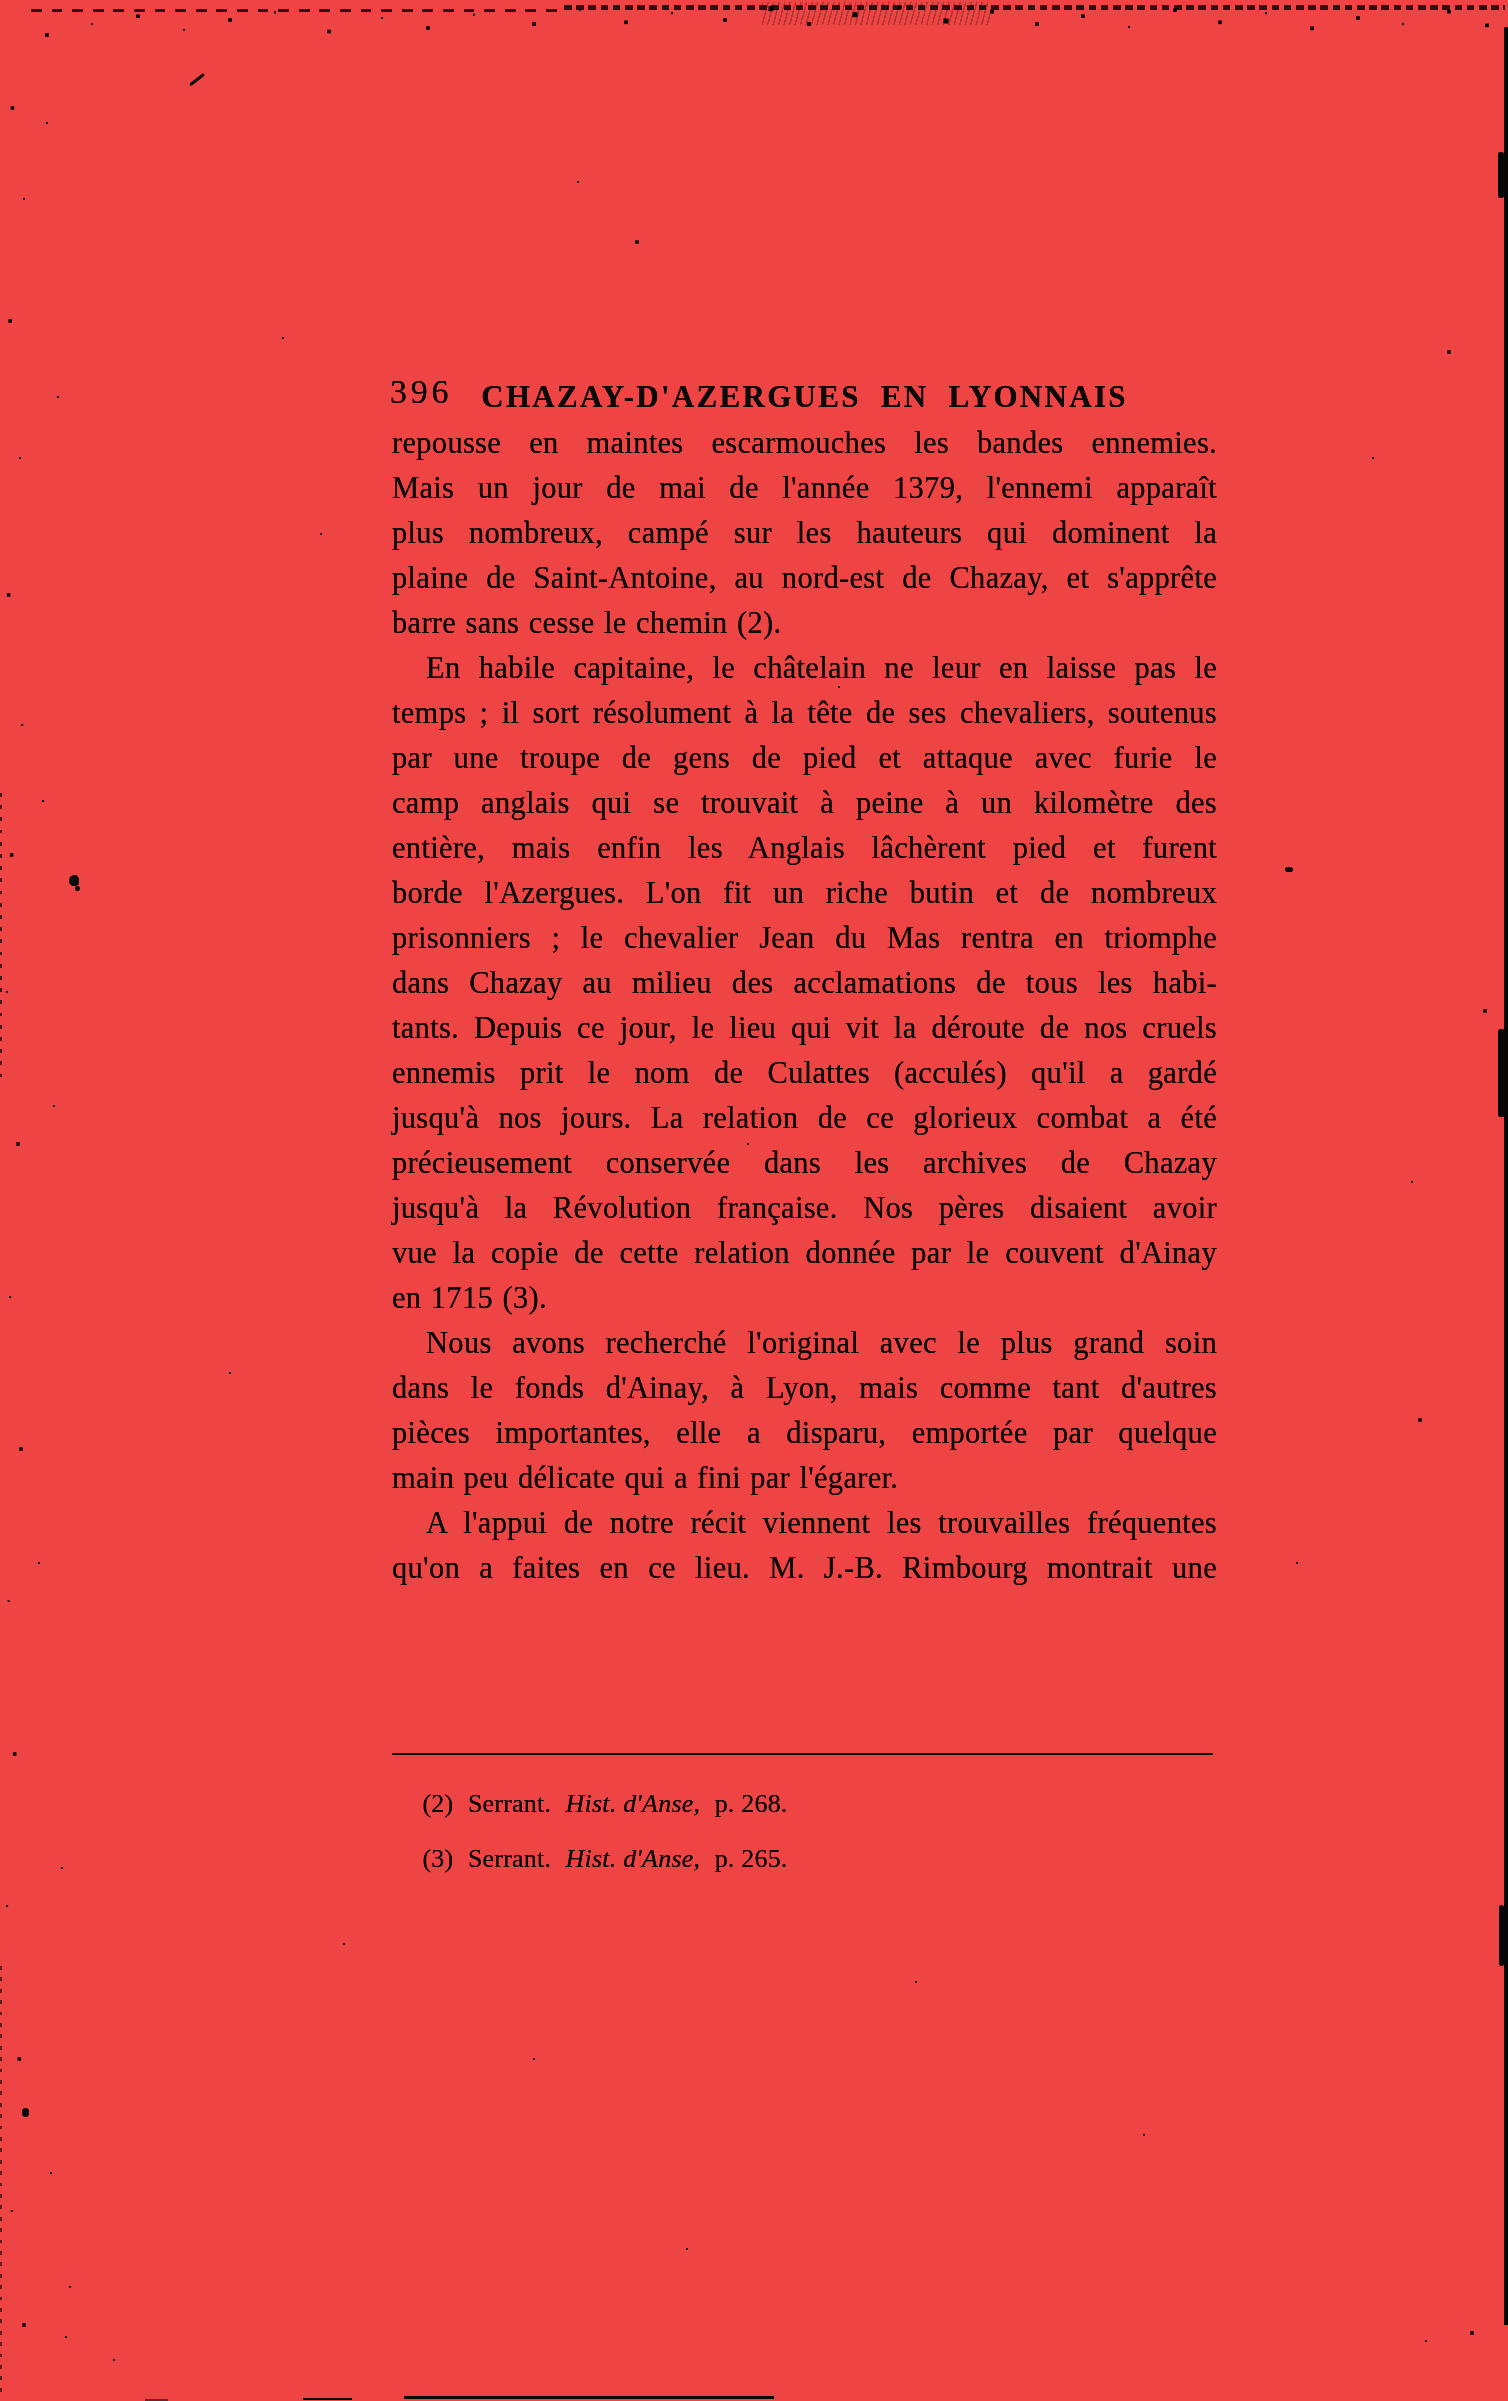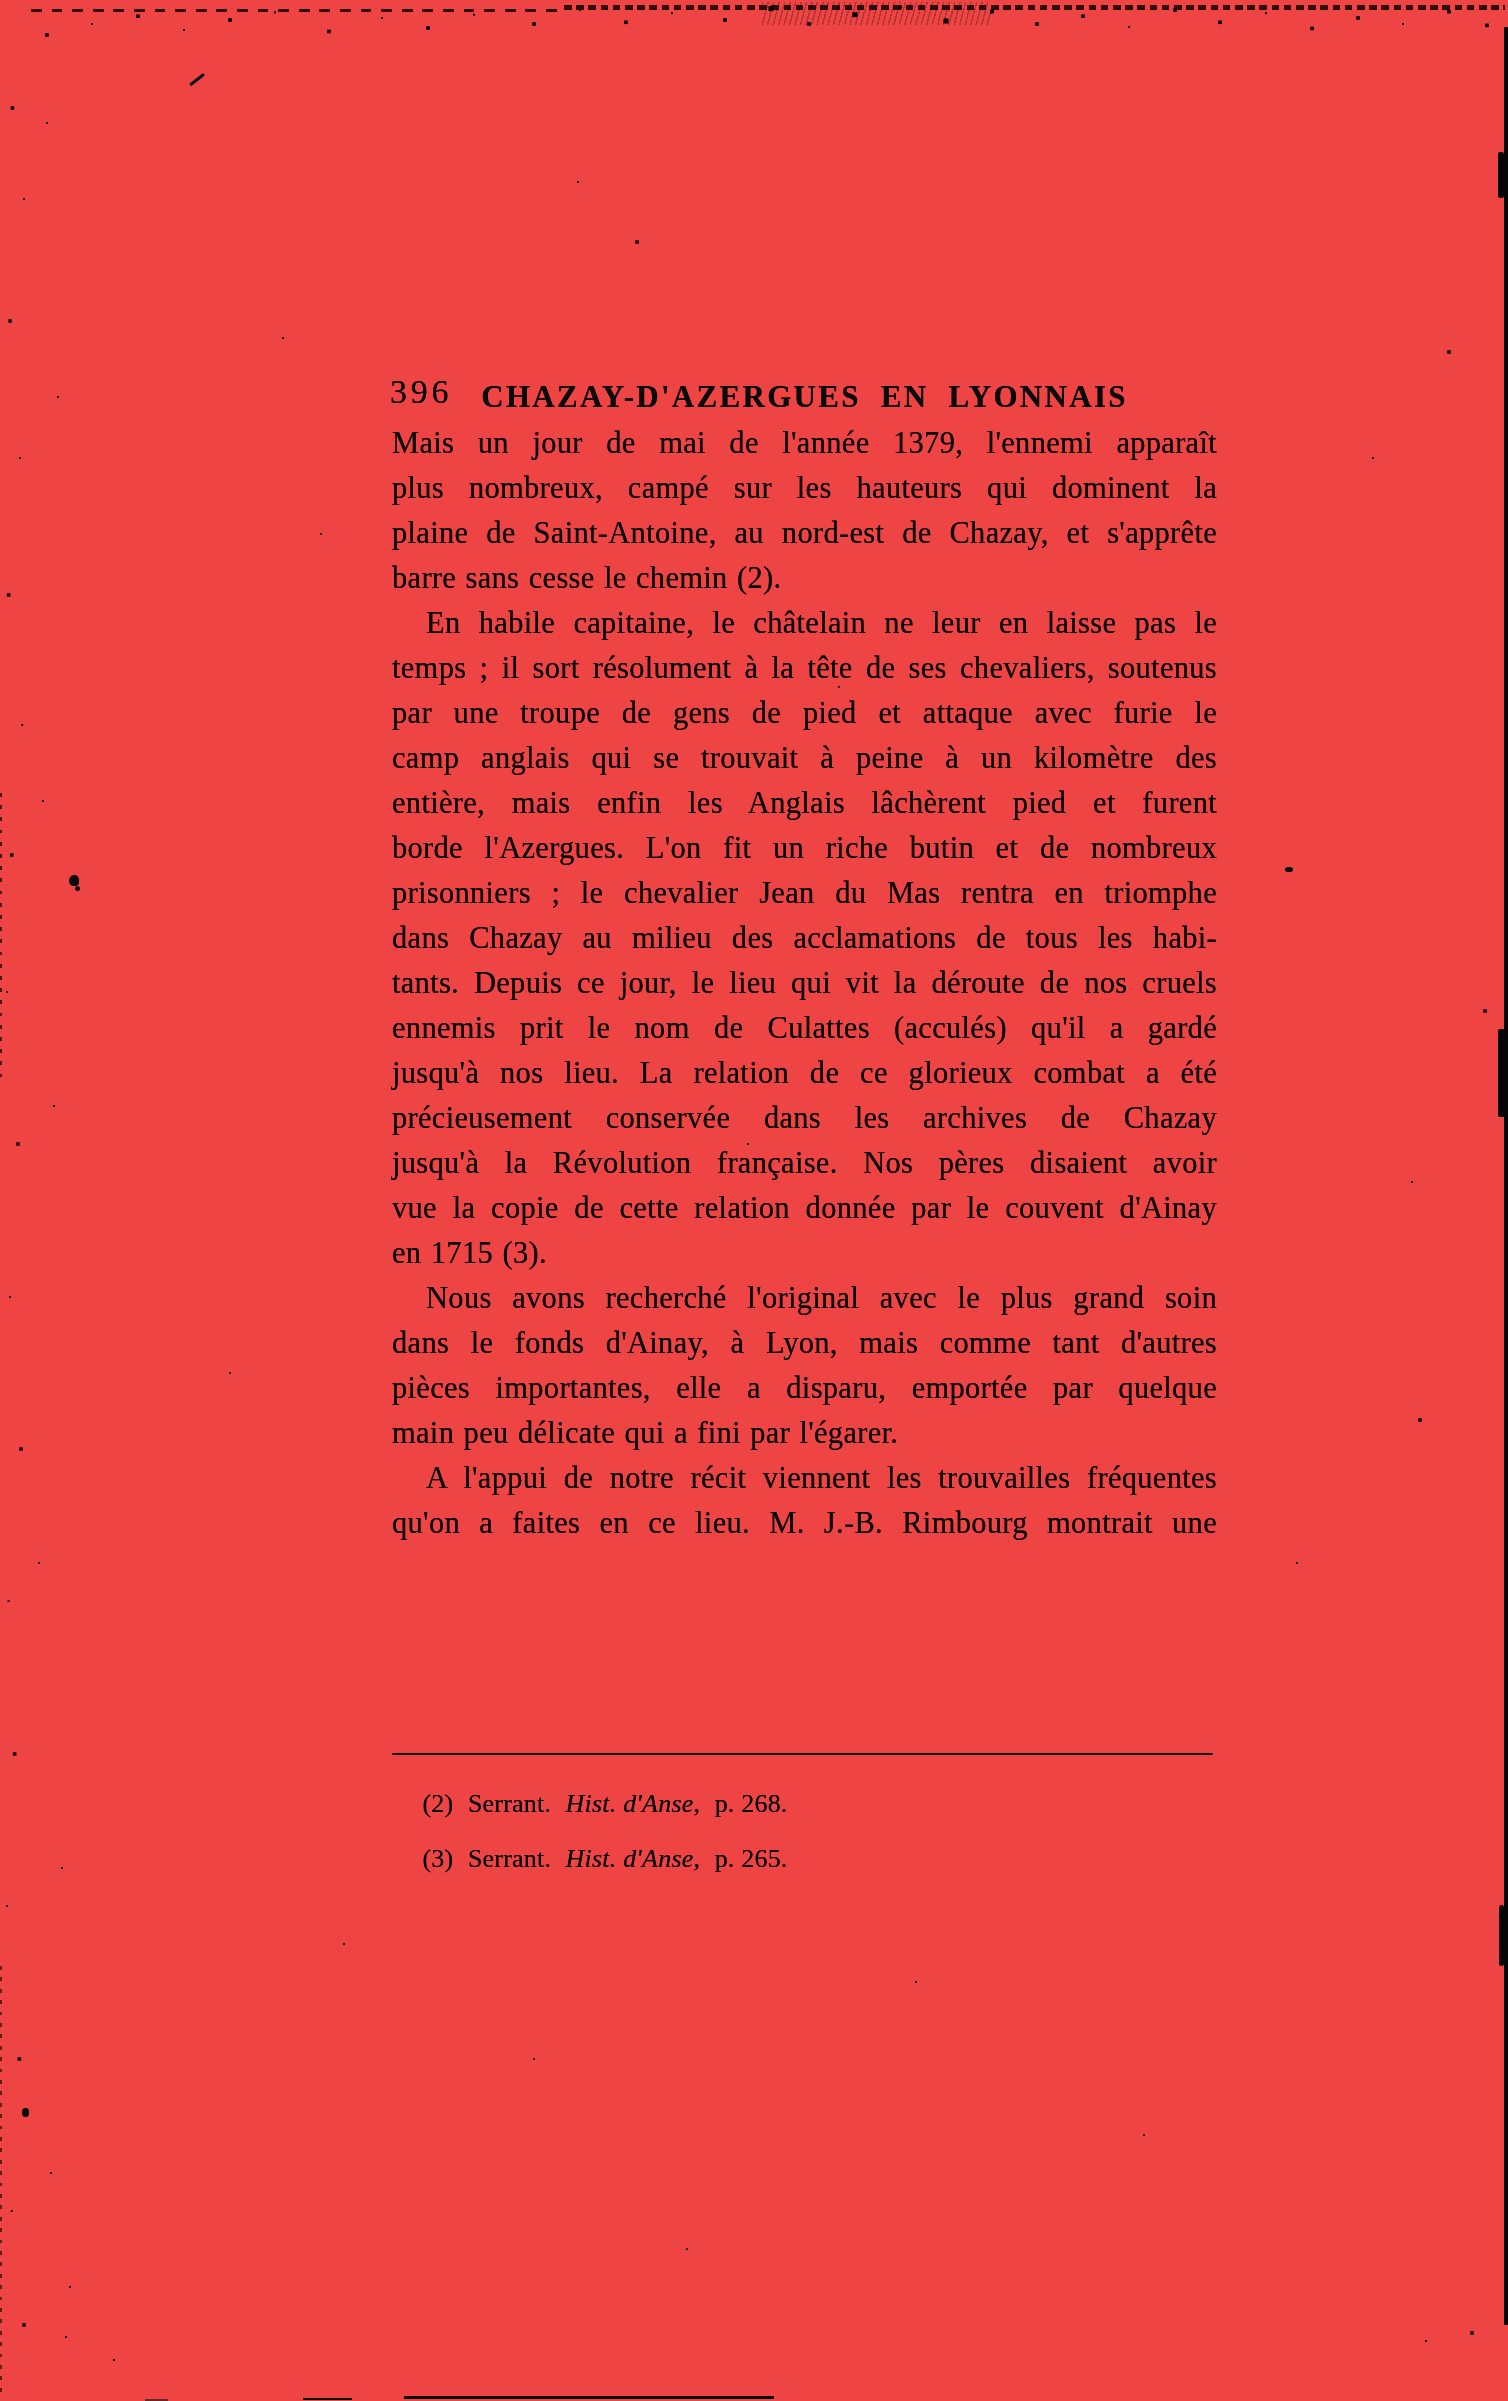--- a/index.html
+++ b/index.html
@@ -150,36 +150,37 @@
 </style>
 </head>
 <body>
 
 <div id="page">
 
   <div id="pagenum">396</div>
   <div id="header">CHAZAY-D'AZERGUES EN LYONNAIS</div>
 
   <div id="bodycol">
+    <div class="ln">repousse en maintes escarmouches les bandes ennemies.</div>
     <div class="ln">Mais un jour de mai de l'année 1379, l'ennemi apparaît</div>
     <div class="ln">plus nombreux, campé sur les hauteurs qui dominent la</div>
     <div class="ln">plaine de Saint-Antoine, au nord-est de Chazay, et s'apprête</div>
     <div class="ln last">barre sans cesse le chemin (2).</div>
 
     <div class="ln indent">En habile capitaine, le châtelain ne leur en laisse pas le</div>
     <div class="ln">temps ; il sort résolument à la tête de ses chevaliers, soutenus</div>
     <div class="ln">par une troupe de gens de pied et attaque avec furie le</div>
     <div class="ln">camp anglais qui se trouvait à peine à un kilomètre des</div>
     <div class="ln">entière, mais enfin les Anglais lâchèrent pied et furent</div>
     <div class="ln">borde l'Azergues. L'on fit un riche butin et de nombreux</div>
     <div class="ln">prisonniers ; le chevalier Jean du Mas rentra en triomphe</div>
     <div class="ln">dans Chazay au milieu des acclamations de tous les habi-</div>
     <div class="ln">tants. Depuis ce jour, le lieu qui vit la déroute de nos cruels</div>
     <div class="ln">ennemis prit le nom de Culattes (acculés) qu'il a gardé</div>
-    <div class="ln">jusqu'à nos lieu. La relation de ce glorieux combat a été</div>
+    <div class="ln">jusqu'à nos jours. La relation de ce glorieux combat a été</div>
     <div class="ln">précieusement conservée dans les archives de Chazay</div>
     <div class="ln">jusqu'à la Révolution française. Nos pères disaient avoir</div>
     <div class="ln">vue la copie de cette relation donnée par le couvent d'Ainay</div>
     <div class="ln last">en 1715 (3).</div>
 
     <div class="ln indent">Nous avons recherché l'original avec le plus grand soin</div>
     <div class="ln">dans le fonds d'Ainay, à Lyon, mais comme tant d'autres</div>
     <div class="ln">pièces importantes, elle a disparu, emportée par quelque</div>
     <div class="ln last">main peu délicate qui a fini par l'égarer.</div>
 

